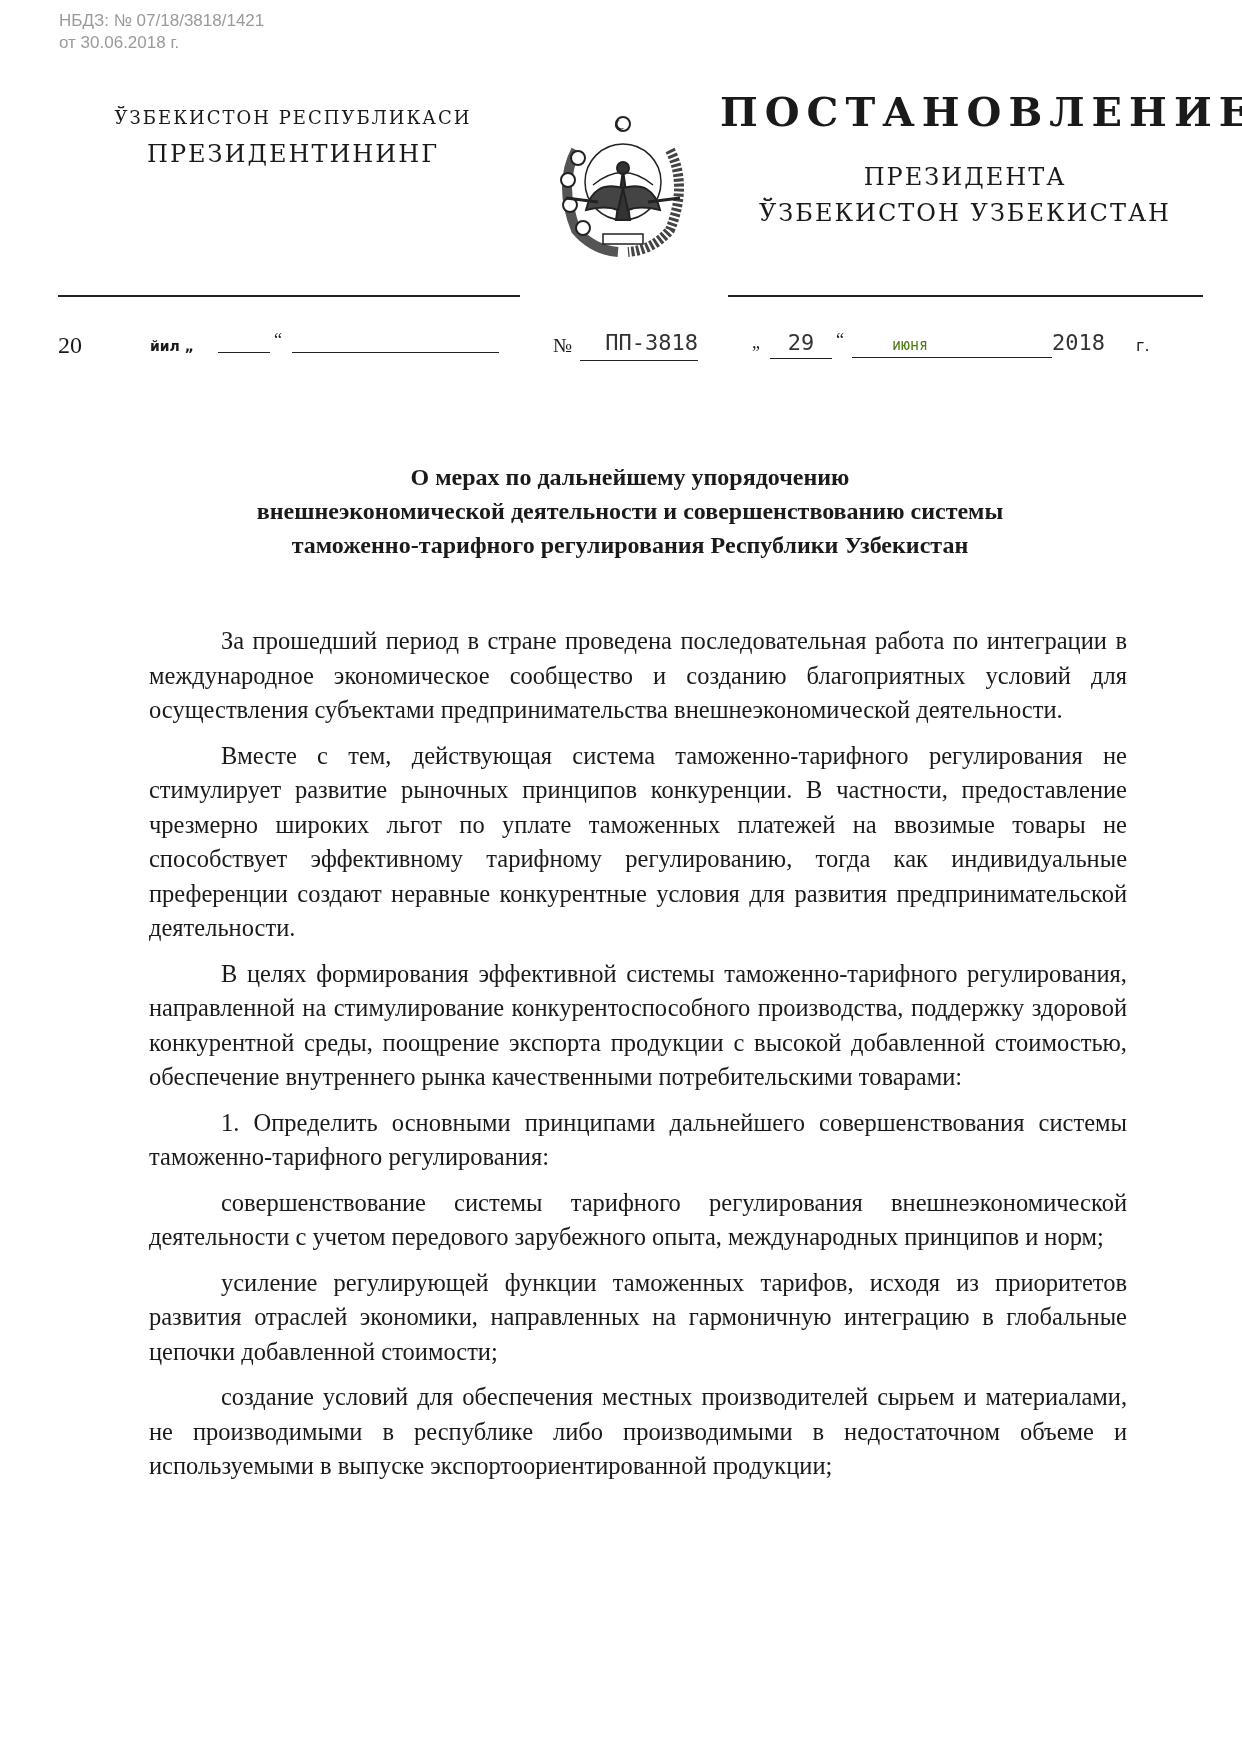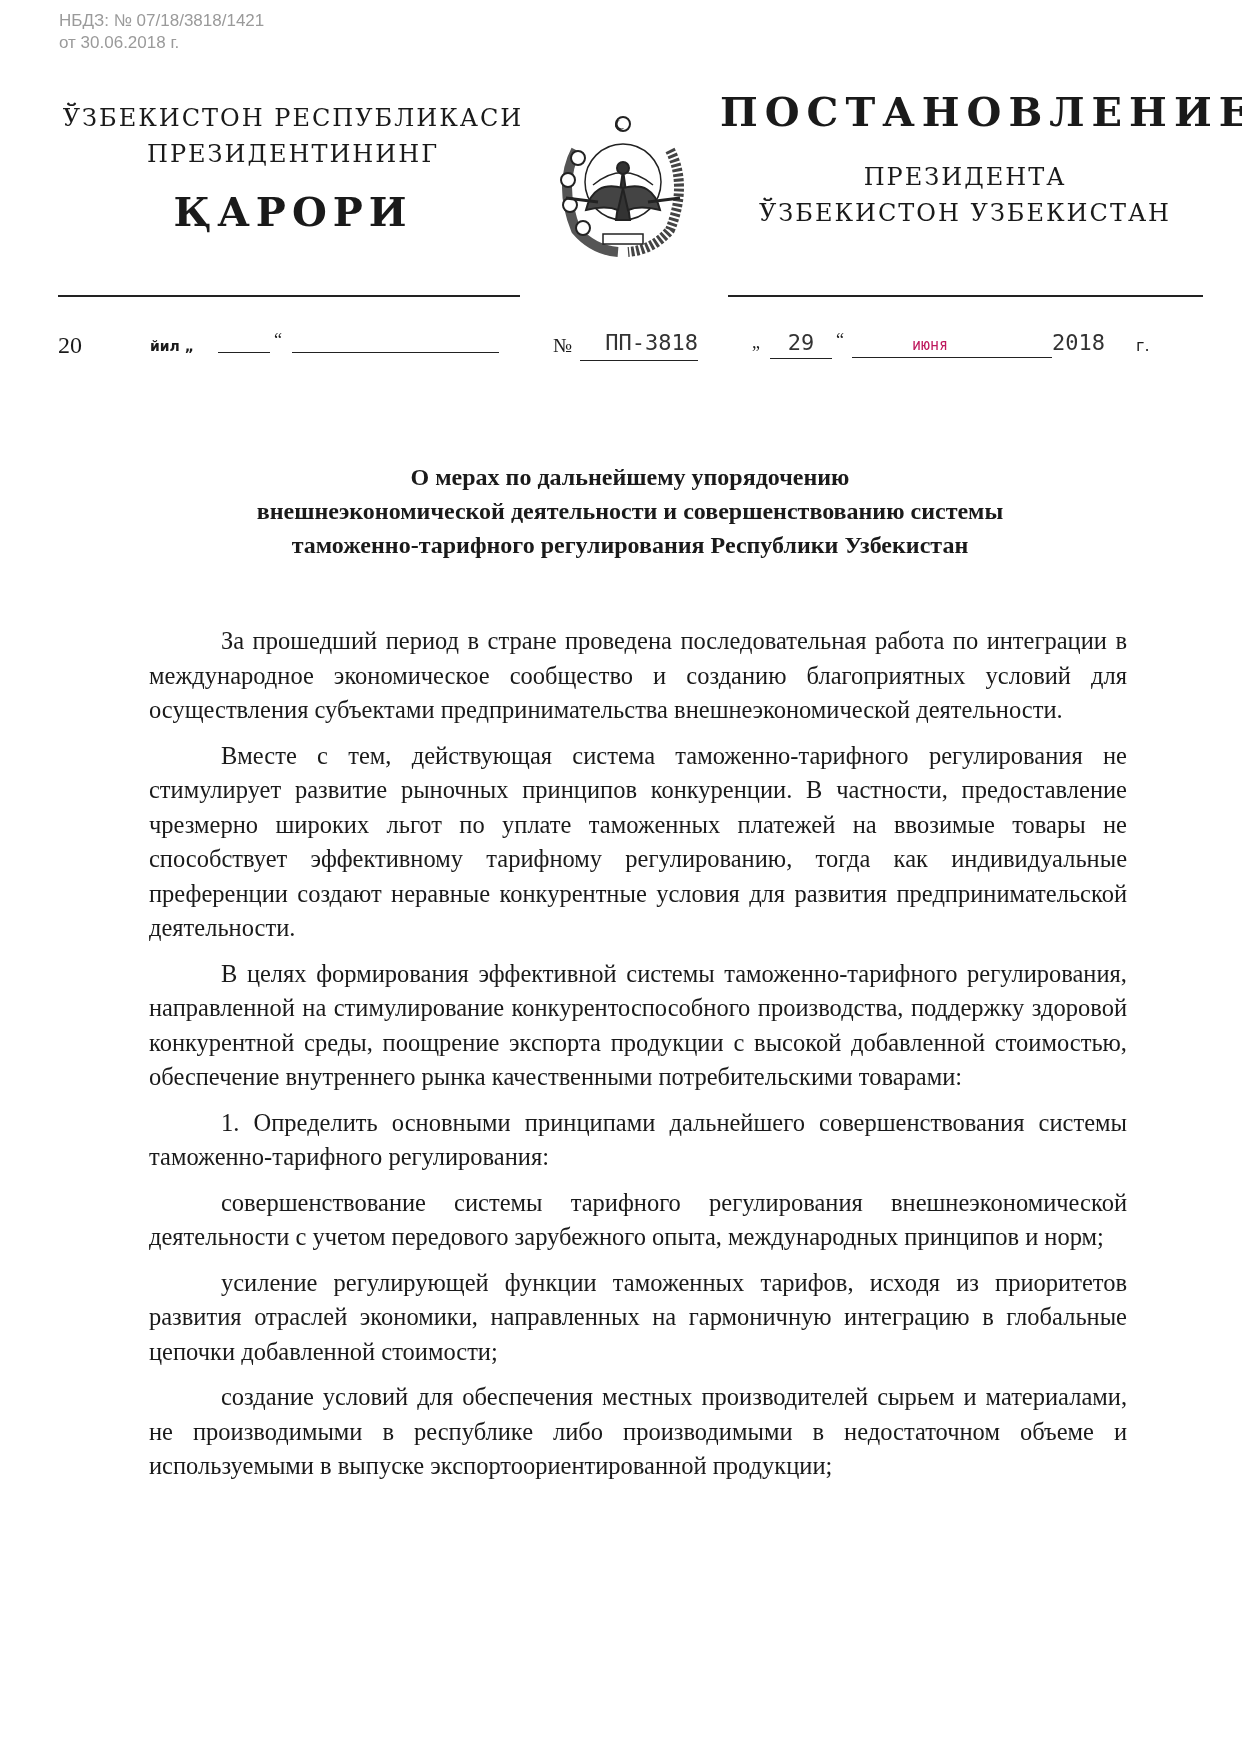--- a/index.html
+++ b/index.html
@@ -1,53 +1,52 @@
 <!DOCTYPE html>
 <html><head>
 <meta charset="utf-8">
 <style>
   html, body { margin: 0; padding: 0; background: #ffffff; }
   body { width: 1242px; height: 1759px; position: relative; overflow: hidden; color: #1a1a1a; }
   .stamp { position: absolute; left: 59px; top: 10px; font-family: "Liberation Sans", sans-serif; font-size: 17px; line-height: 22px; color: #9a9a9a; }
   .hdr-left { position: absolute; left: 58px; top: 100px; width: 470px; text-align: center; font-family: "DejaVu Serif", serif; }
-  .hdr-left .l1 { font-size: 24px; letter-spacing: 2px; line-height: 36px; }
+  .hdr-left .l1 { font-size: 18px; letter-spacing: 2px; line-height: 36px; }
   .hdr-left .l2 { font-size: 24px; letter-spacing: 2px; line-height: 36px; }
   .hdr-left .l3 { font-size: 40px; font-weight: bold; letter-spacing: 6px; margin-top: 16px; }
   .hdr-right { position: absolute; left: 720px; top: 88px; width: 490px; text-align: center; font-family: "DejaVu Serif", serif; }
   .hdr-right .r1 { font-size: 40px; font-weight: bold; letter-spacing: 7px; }
   .hdr-right .r2 { font-size: 24px; letter-spacing: 2px; margin-top: 24px; line-height: 36px; }
   .hdr-right .r3 { font-size: 24px; letter-spacing: 2px; line-height: 36px; }
   .emblem { position: absolute; left: 548px; top: 110px; width: 150px; height: 150px; }
   .rule { position: absolute; height: 2px; background: #222; top: 295px; }
   .rule.left { left: 58px; width: 462px; }
   .rule.right { left: 728px; width: 475px; }
   .dateline { position: absolute; top: 330px; left: 0; width: 1242px; height: 40px; font-family: "Liberation Serif", serif; text-decoration: underline; }
   .dateline span { position: absolute; white-space: nowrap; }
   .d-20 { left: 58px; top: 2px; font-size: 24px; }
   .d-yil { left: 150px; top: 8px; font-size: 14px; font-weight: bold; font-family: "DejaVu Sans", sans-serif; }
   .blank { border-bottom: 1.5px solid #222; height: 22px; display: inline-block; }
   .d-no { left: 553px; top: 4px; font-size: 20px; }
   .handwr { font-family: "DejaVu Sans Mono", monospace; font-size: 22px; color: #333; }
-  .mono-small { font-family: "DejaVu Sans Mono", monospace; font-size: 15px; color: #be185d; margin-left: 20px; }
+  .mono-small { font-family: "DejaVu Sans Mono", monospace; font-size: 15px; color: #4d7c0f; }
   .title { position: absolute; left: 150px; top: 460px; width: 960px; text-align: center; font-family: "Liberation Serif", serif; font-weight: bold; font-size: 24px; line-height: 34px; }
   .body { position: absolute; left: 149px; top: 624px; width: 990px; font-family: "Liberation Serif", serif; font-size: 24.5px; line-height: 34.5px; text-align: justify; }
   .body p { margin: 0 12px 11px 0; text-indent: 72px; }
 </style>
 </head>
 <body>
 
 <div class="stamp">
   <div>НБДЗ: № 07/18/3818/1421</div>
   <div>от 30.06.2018 г.</div>
 </div>
 
 <div class="hdr-left">
   <div class="l1">ЎЗБЕКИСТОН РЕСПУБЛИКАСИ</div>
   <div class="l2">ПРЕЗИДЕНТИНИНГ</div>
-  <div class="l3">ҚАРОРИ</div>
 </div>
 
 <div class="emblem">
   <svg width="150" height="150" viewBox="0 0 150 150">
     <g stroke="#222" fill="none" stroke-width="2">
 
       <circle cx="75" cy="14" r="7" fill="#fff"></circle>
       <path d="M72 10 a4 4 0 1 0 4 8 a5 5 0 1 1 -4 -8z" fill="#222" stroke="none"></path>
 
       <path d="M28 40 Q10 75 28 120 Q45 140 70 142" stroke-width="10" stroke="#555"></path>

